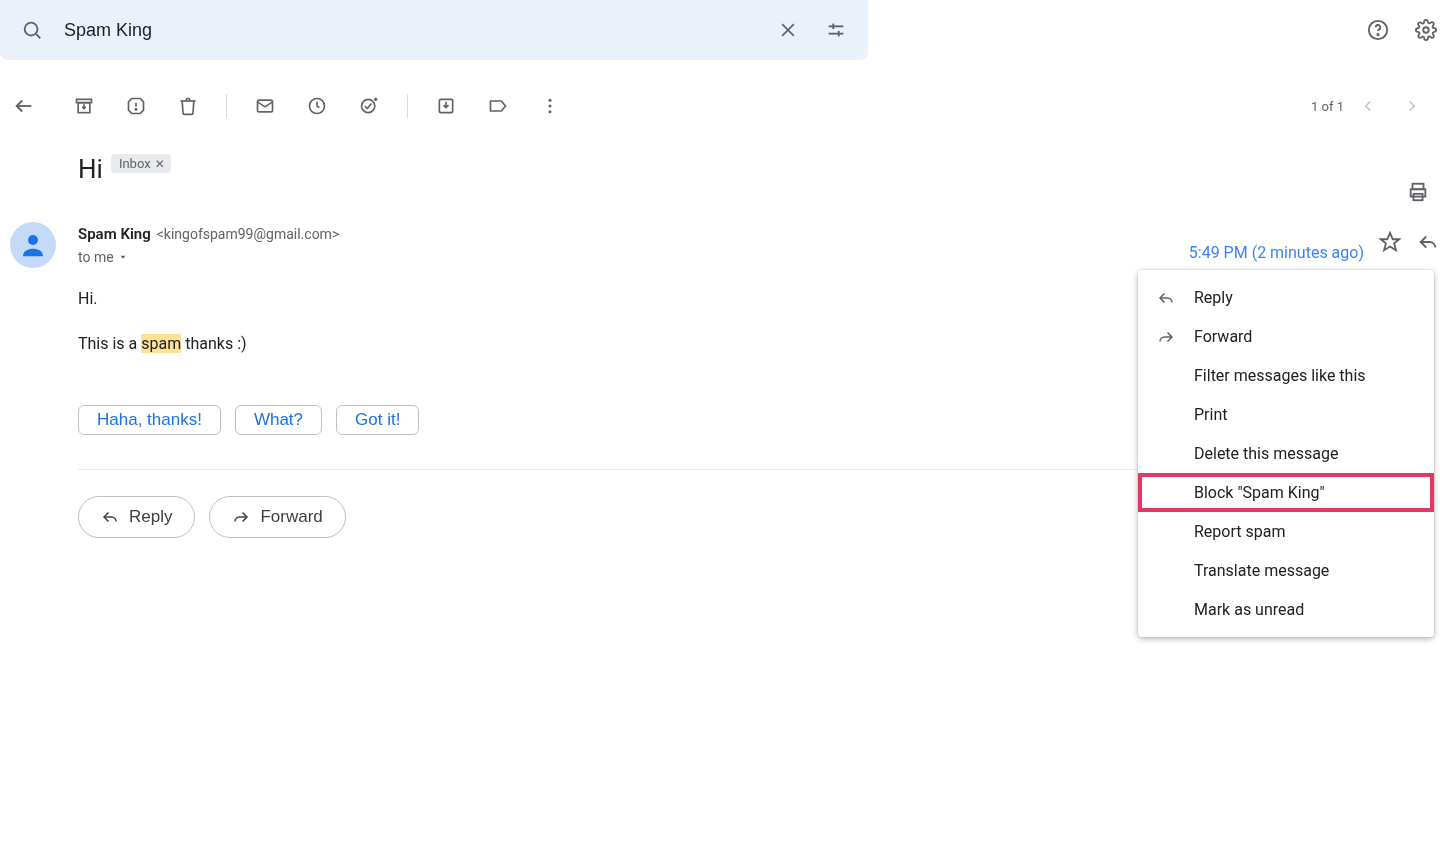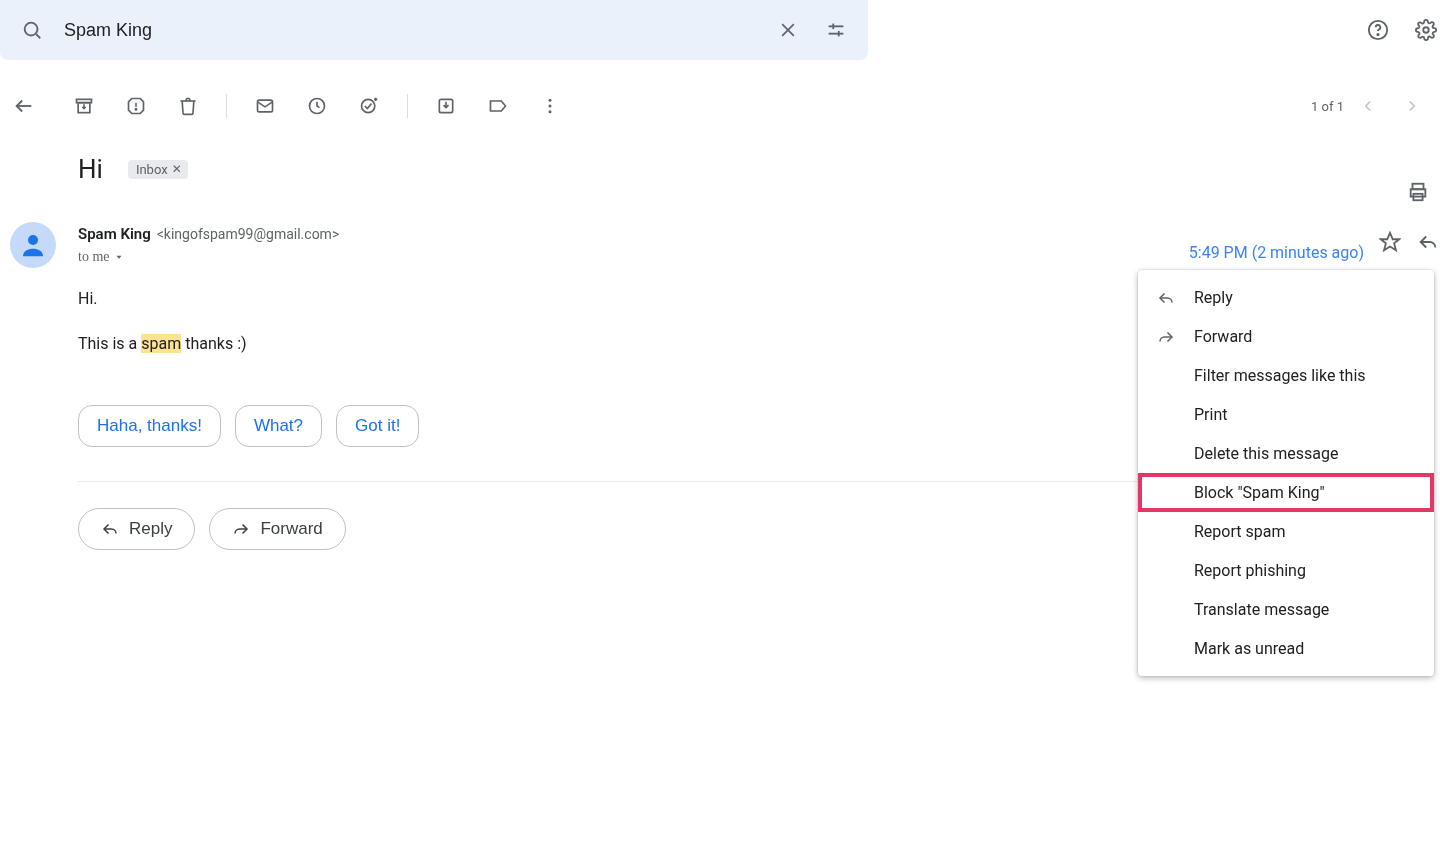--- a/index.html
+++ b/index.html
@@ -73,21 +73,21 @@
   .tb-spacer { flex: 1; }
   .pager {
     display: flex; align-items: center; gap: 4px; color: #5f6368;
     font-size: 13px;
     margin-left: 22px;
   }
   .content {
     padding: 20px 0 0 78px;
   }
   .subject-row {
-    display: flex; align-items: center; gap: 25px;
+    display: flex; align-items: flex-start; gap: 8px;
   }
   .subject {
     font-size: 26px;
     font-weight: 400;
     color: #1f1f1f;
   }
   .label-chip {
     background: #e8eaed;
     color: #5f6368;
     font-size: 13px;
@@ -108,21 +108,21 @@
     width: 46px; height: 46px; border-radius: 50%;
     background: #c5d9f8;
     display: flex; align-items: center; justify-content: center;
     position: absolute;
     left: -68px;
     top: -2px;
   }
   .avatar svg { fill: #1a73e8; }
   .sender-name { font-weight: 600; font-size: 15px; }
   .sender-email { color: #5f6368; font-size: 14px; margin-left: 2px; }
-  .to-line { color: #5f6368; font-size: 14px; margin-top: 6px; display: flex; align-items: center; gap: 4px; font-family: Liberation Serif, serif;}
+  .to-line { color: #5f6368; font-size: 14px; margin-top: 6px; display: flex; align-items: center; gap: 4px;}
   .meta-right {
     position: absolute;
     right: 0;
     top: -2px;
     display: flex;
     align-items: flex-end;
     gap: 14px;
     color: #3b82f6;
     font-size: 16px;
   }
@@ -131,22 +131,22 @@
     font-size: 16px;
     line-height: 1.7;
     color: #202124;
   }
   .highlight { background: #fde293; }
   .smart-replies {
     display: flex; gap: 14px; margin-top: 48px;
   }
   .smart-reply {
     border: 1px solid #bdc1c6;
-    border-radius: 14px;
-    padding: 10px 18px;
+    border-radius: 6px;
+    padding: 4px 18px;
     color: #1a73e8;
     font-size: 17px;
     cursor: pointer;
     background: #fff;
   }
   .divider {
     height: 1px; background: #e8eaed; margin: 34px 0 26px 0;
     width: calc(100% - 10px);
   }
   .reply-btns { display: flex; gap: 14px; }
@@ -444,23 +444,19 @@
   <div class="menu-item highlighted">
     <span class="menu-icon-slot"></span>
     <span>Block "Spam King"</span>
   </div>
   <div class="menu-item">
     <span class="menu-icon-slot"></span>
     <span>Report spam</span>
   </div>
   <div class="menu-item">
     <span class="menu-icon-slot"></span>
-    <span>Report phishing</span>
-  </div>
-  <div class="menu-item">
-    <span class="menu-icon-slot"></span>
     <span>Translate message</span>
   </div>
   <div class="menu-item">
     <span class="menu-icon-slot"></span>
     <span>Mark as unread</span>
   </div>
 </div>
 
 </body></html>

